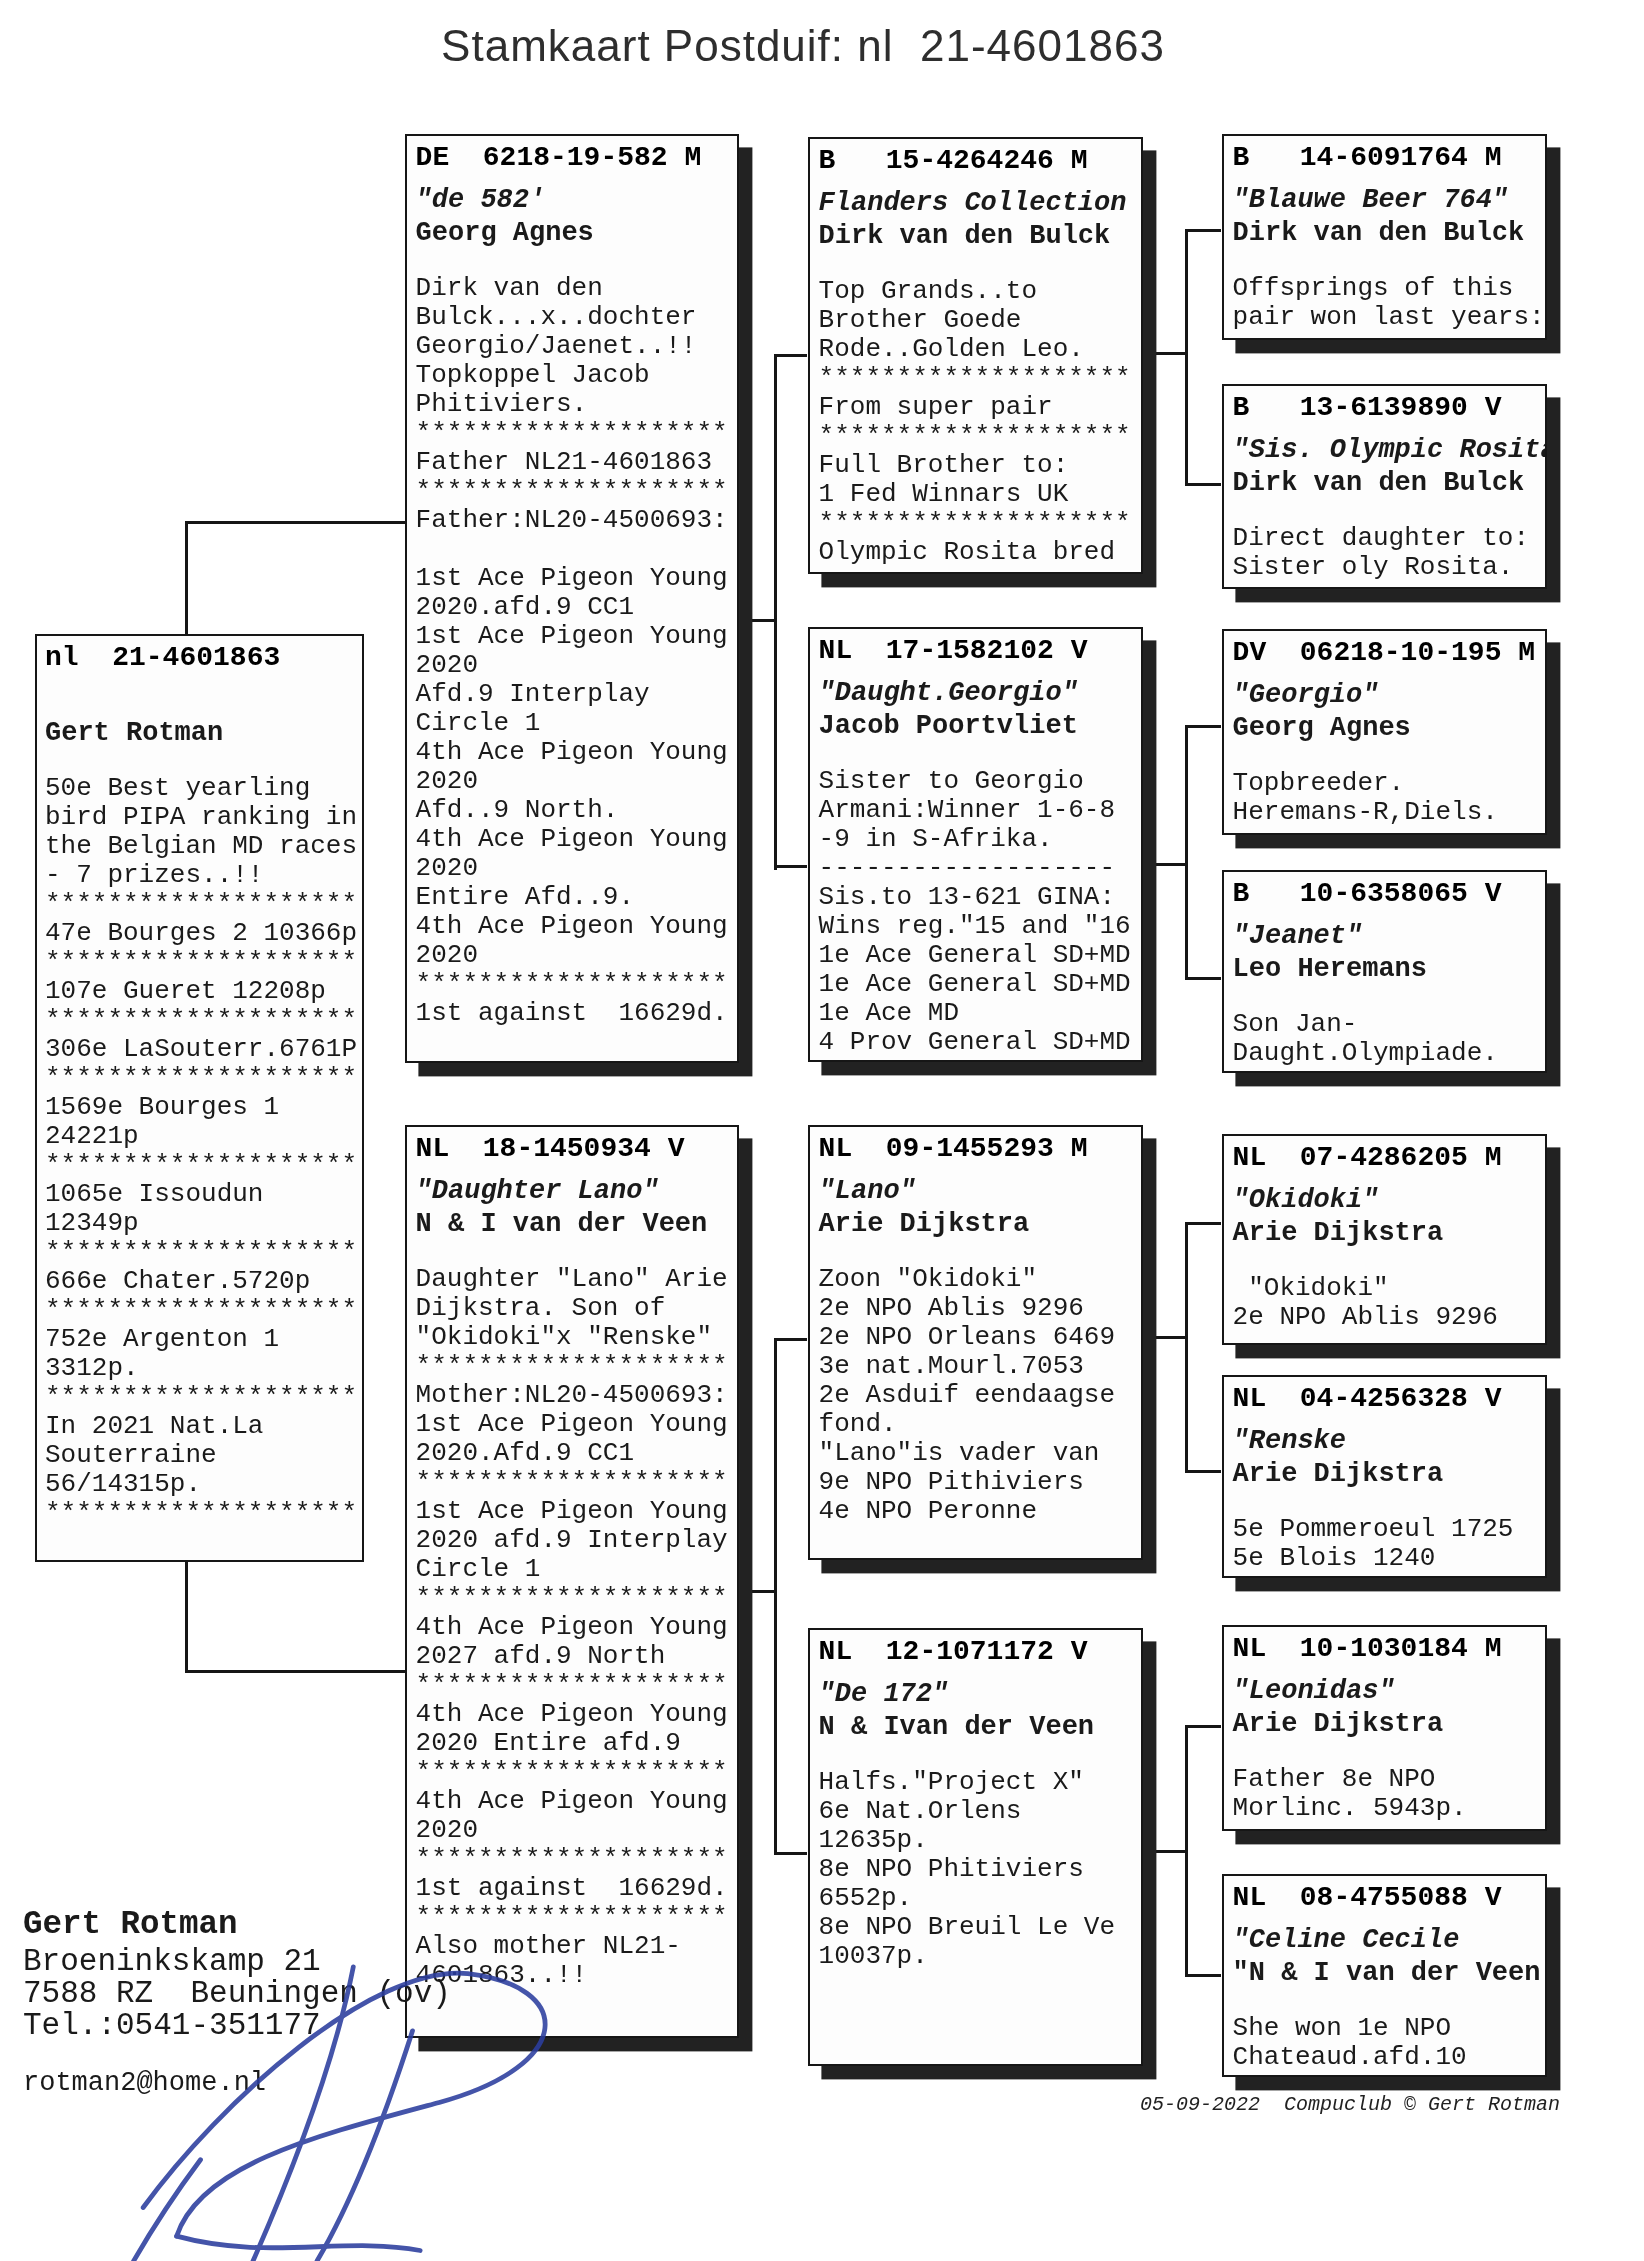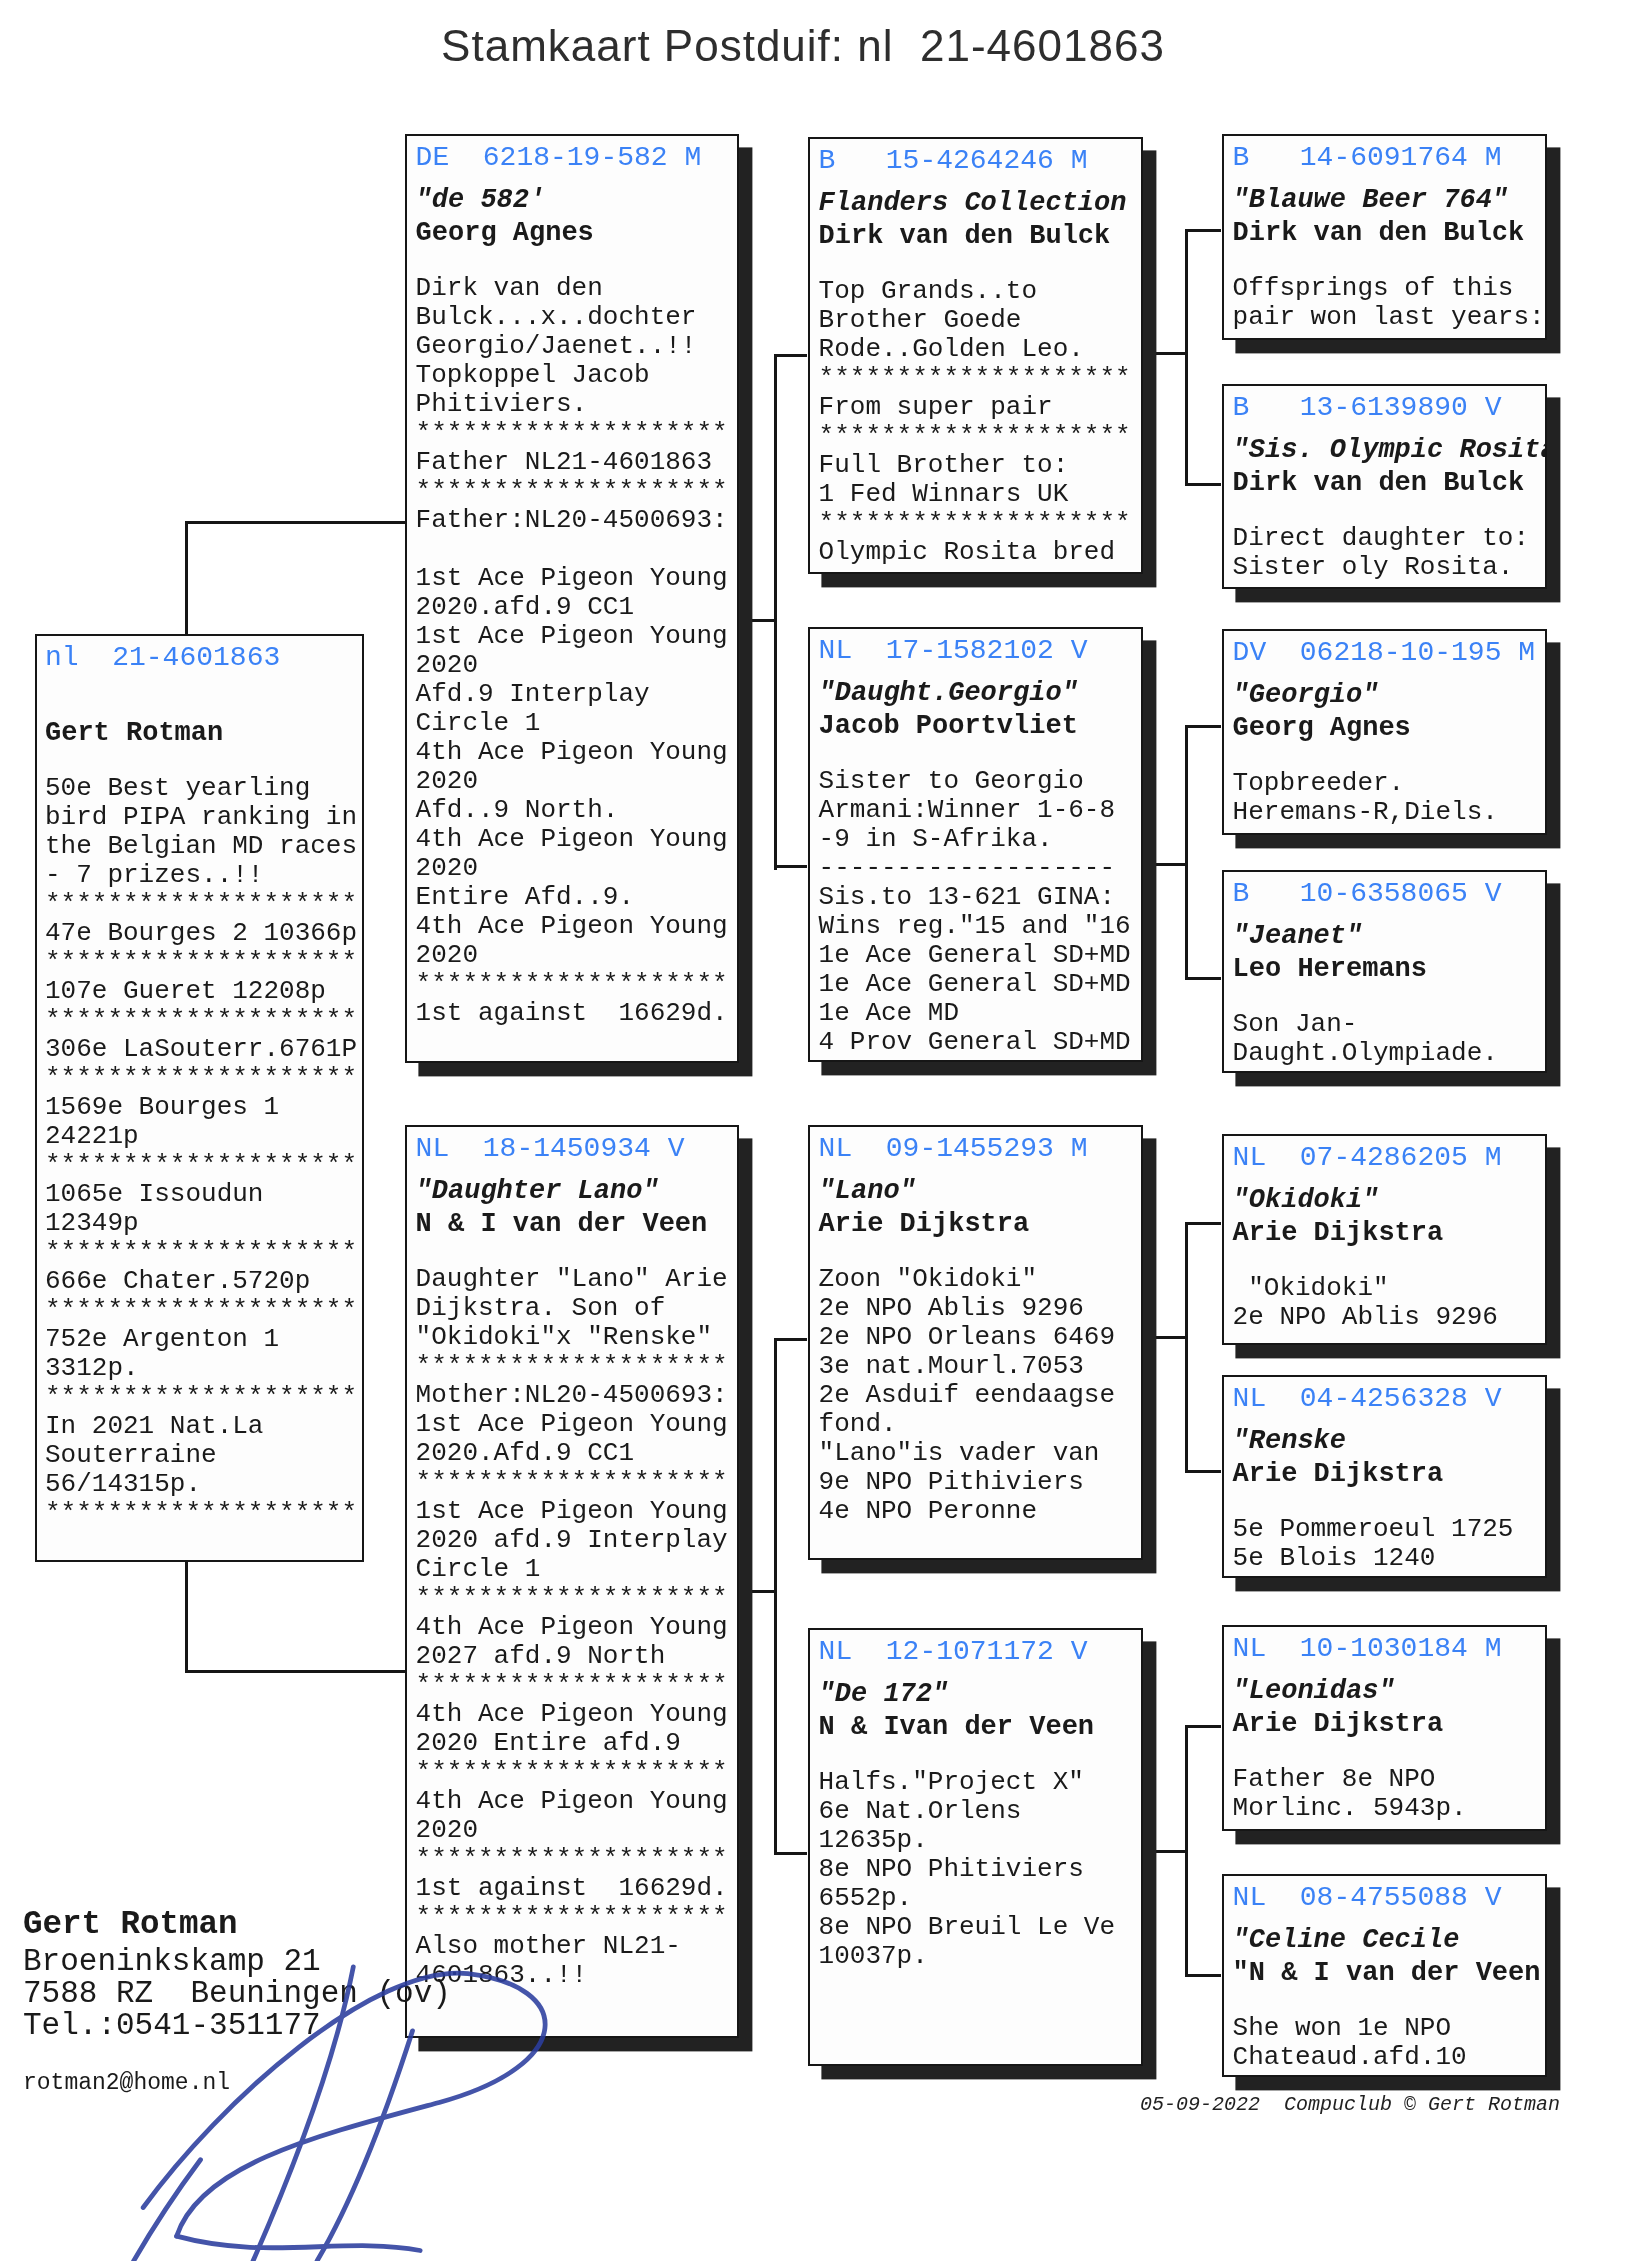--- a/index.html
+++ b/index.html
@@ -12,30 +12,30 @@
     position:absolute;top:21px;left:0;width:1606px;text-align:center;
     font-family:"Liberation Sans","DejaVu Sans",sans-serif;
     font-size:44px;color:#2e2e2e;letter-spacing:1px;white-space:pre;
   }
   .conn{position:absolute;background:#161616;z-index:1;}
   .box{
     position:absolute;background:#fdfdfd;border:2.9px solid #161616;
     box-shadow:13.4px 13.4px 0 #222222;padding:4.8px 8.6px;overflow:hidden;z-index:2;
   }
   .box.no-shadow{box-shadow:none;padding-left:8px;}
-  .box-header{color:#3b82f6;font-weight:normal;font-size:28px;line-height:34px;white-space:pre;}
+  .box-header{color:#000000;font-weight:bold;font-size:28px;line-height:34px;white-space:pre;}
   .box-name{font-weight:bold;font-style:italic;font-size:27px;line-height:32.5px;margin-top:9.6px;white-space:pre;}
   .box-blank{height:32.5px;margin-top:9.6px;}
   .box-owner{font-weight:bold;font-size:27px;line-height:32.5px;white-space:pre;}
   .box-spacer{height:25px;}
   .box-line{font-size:26px;line-height:29px;min-height:29px;white-space:pre;}
   .contact{position:absolute;left:23px;top:1904px;z-index:3;}
   .contact-name{font-weight:bold;font-size:32.5px;line-height:42px;white-space:pre;}
   .contact-line{font-size:31px;line-height:32px;white-space:pre;}
-  .contact-email{font-size:23px;line-height:32px;margin-top:25px;white-space:pre;}
+  .contact-email{font-size:27px;line-height:32px;margin-top:25px;white-space:pre;}
   .footer-note{
     position:absolute;right:84px;top:2093px;font-size:20px;font-style:italic;
     white-space:pre;color:#222;z-index:3;
   }
   .signature{position:absolute;left:57px;top:1921px;z-index:5;pointer-events:none;}
 </style>
 </head>
 <body>
 
 <div class="page-title">Stamkaart Postduif: nl  21-4601863</div>

